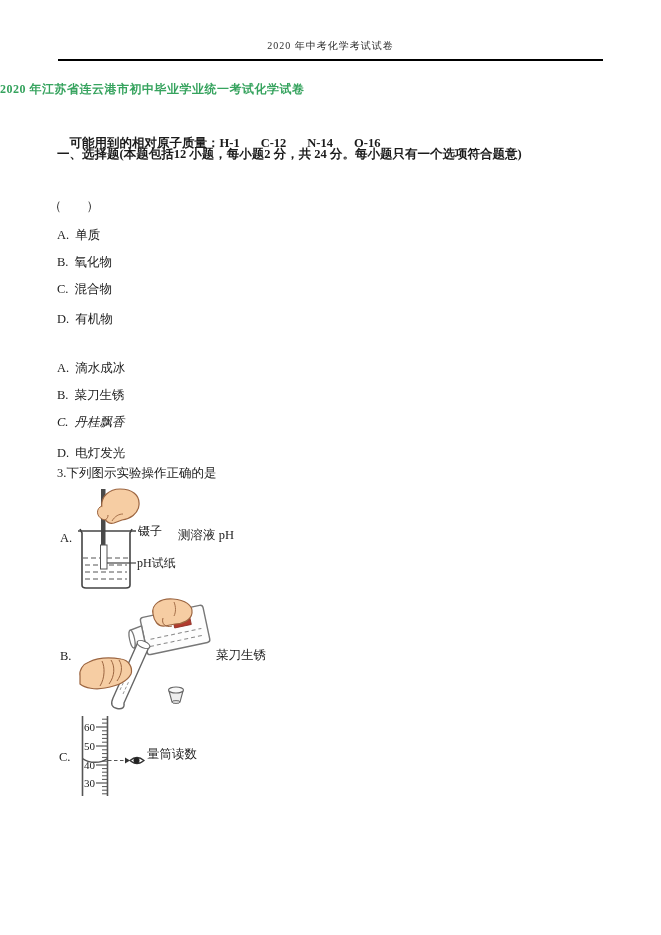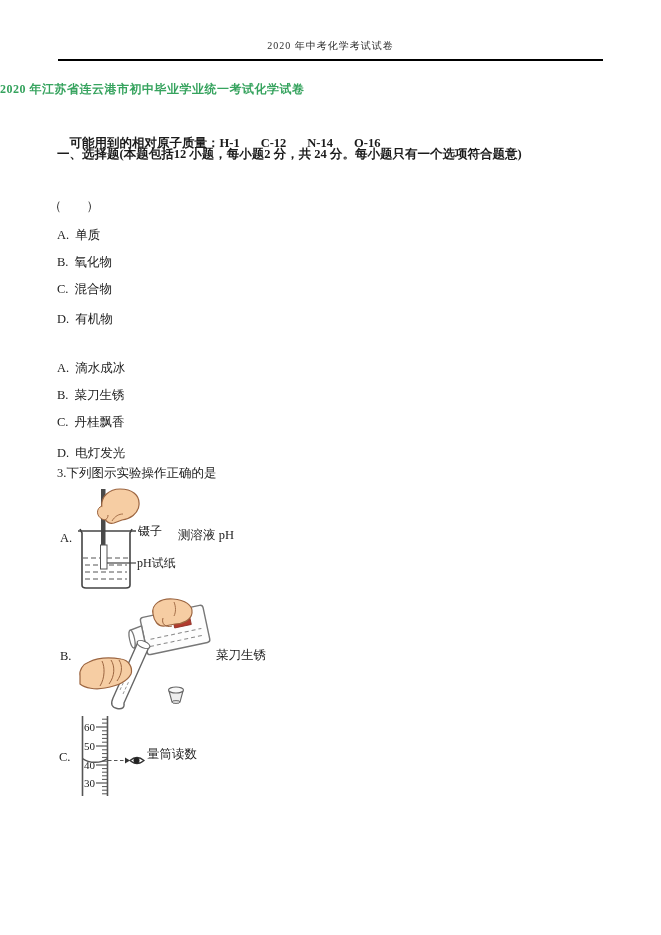--- a/index.html
+++ b/index.html
@@ -42,21 +42,21 @@
 
   <div class="t" style="top:199px;left:49px;">（　　）</div>
 
   <div class="t" style="top:228px;left:57px;"><span class="opt-letter">A.</span><span>单质</span></div>
   <div class="t" style="top:255px;left:57px;"><span class="opt-letter">B.</span><span>氧化物</span></div>
   <div class="t" style="top:282px;left:57px;"><span class="opt-letter">C.</span><span>混合物</span></div>
   <div class="t" style="top:312px;left:57px;"><span class="opt-letter">D.</span><span>有机物</span></div>
 
   <div class="t" style="top:361px;left:57px;"><span class="opt-letter">A.</span><span>滴水成冰</span></div>
   <div class="t" style="top:388px;left:57px;"><span class="opt-letter">B.</span><span>菜刀生锈</span></div>
-  <div class="t" style="top:415px;left:57px;"><span class="opt-letter">C.</span><span>丹桂飘香</span></div>
+  <div class="t" style="top:415px;left:57px;font-style:italic;"><span class="opt-letter">C.</span><span>丹桂飘香</span></div>
   <div class="t" style="top:446px;left:57px;"><span class="opt-letter">D.</span><span>电灯发光</span></div>
 
   <div class="t" style="top:466px;left:57px;">3.下列图示实验操作正确的是</div>
 
   <div class="t fig-letter" style="top:531px;left:60px;">A.</div>
   <svg style="left:78px;top:486px;" width="135" height="114" viewBox="0 0 135 114">
 
     <rect x="23" y="3" width="4.5" height="57" fill="#4a4a4a"></rect>
 
     <g>

